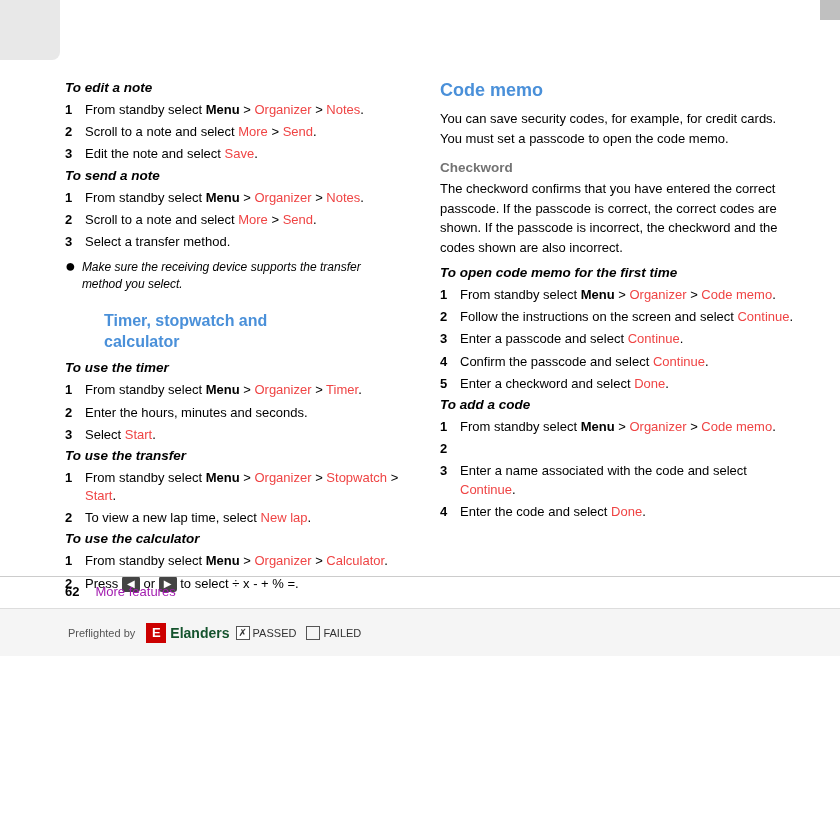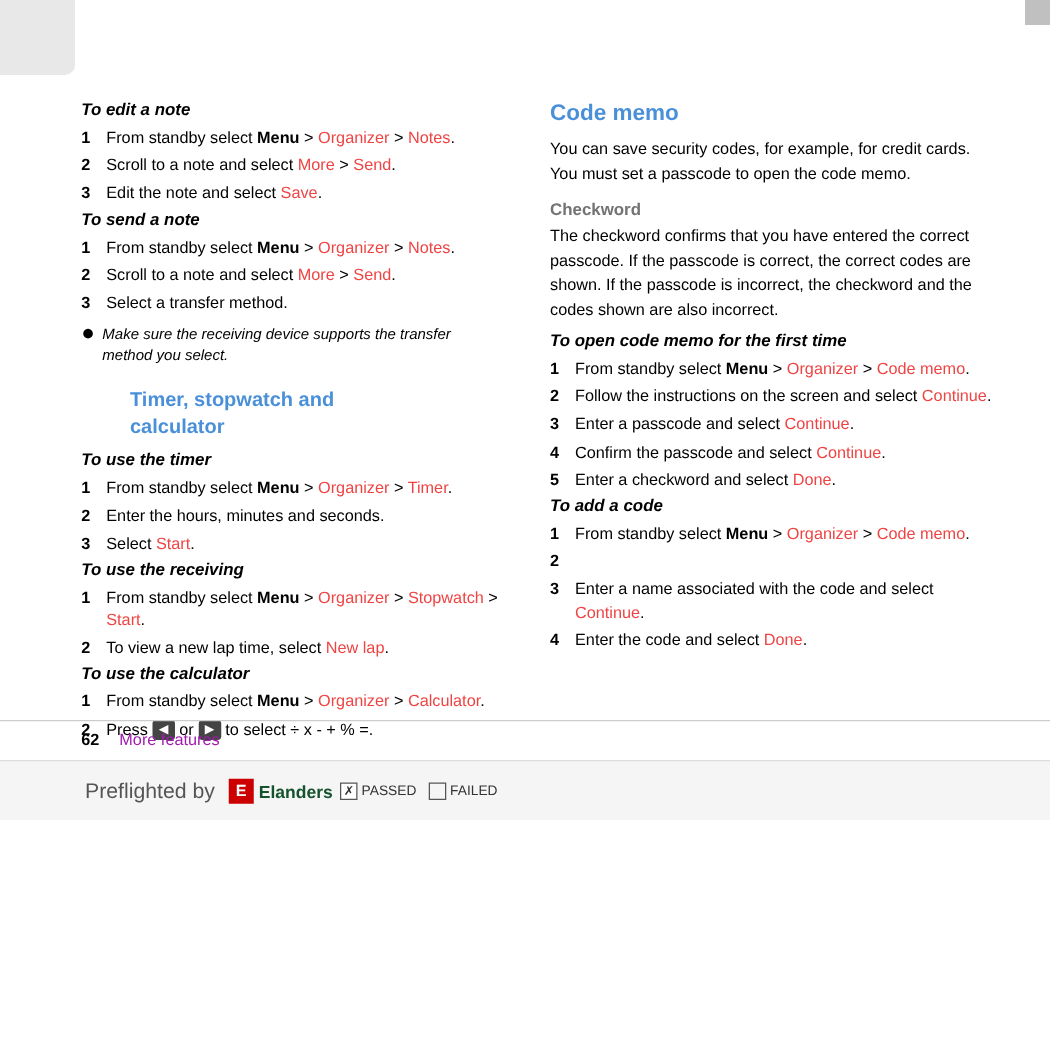--- a/index.html
+++ b/index.html
@@ -218,21 +218,21 @@
       font-size: 13px;
     }
 
     .logo-text {
       font-size: 14px;
       font-weight: bold;
       color: #14532d;
     }
 
     .preflight-text {
-      font-size: 17px;
+      font-size: 11px;
       color: #555;
       margin-right: 8px;
       padding-left: 48px;
     }
 
     .passed-badge {
       display: inline-flex;
       align-items: center;
       gap: 3px;
       font-size: 11px;
@@ -332,21 +332,21 @@
               <span class="list-text">Enter the hours, minutes and seconds.</span>
             </li>
             <li>
               <span class="list-num">3</span>
               <span class="list-text">Select <span class="link">Start</span>.</span>
             </li>
           </ol>
         </div>
 
         <div>
-          <div class="section-heading">To use the receiving</div>
+          <div class="section-heading">To use the transfer</div>
           <ol class="numbered-list">
             <li>
               <span class="list-num">1</span>
               <span class="list-text">From standby select <strong>Menu</strong> &gt; <span class="link">Organizer</span> &gt; <span class="link">Stopwatch</span> &gt; <span class="link">Start</span>.</span>
             </li>
             <li>
               <span class="list-num">2</span>
               <span class="list-text">To view a new lap time, select <span class="link">New lap</span>.</span>
             </li>
           </ol>

